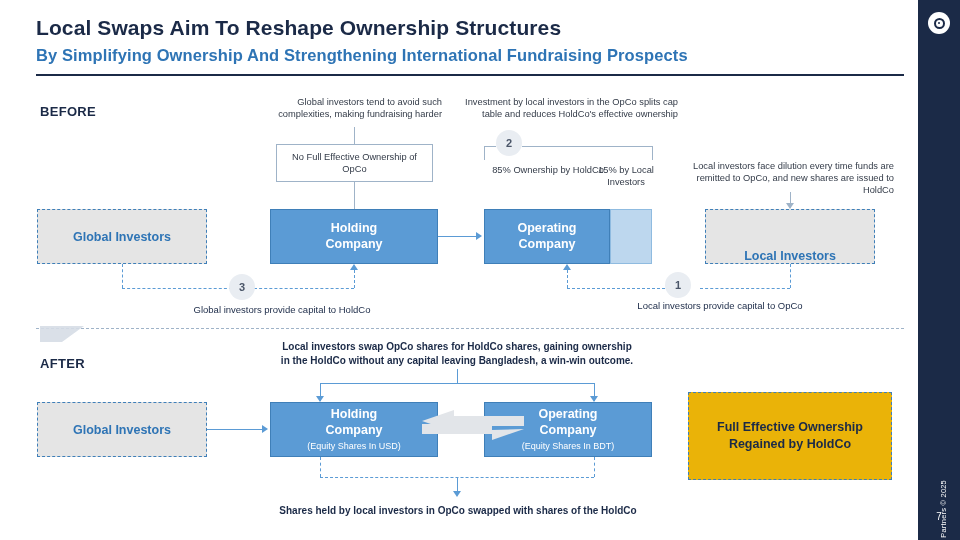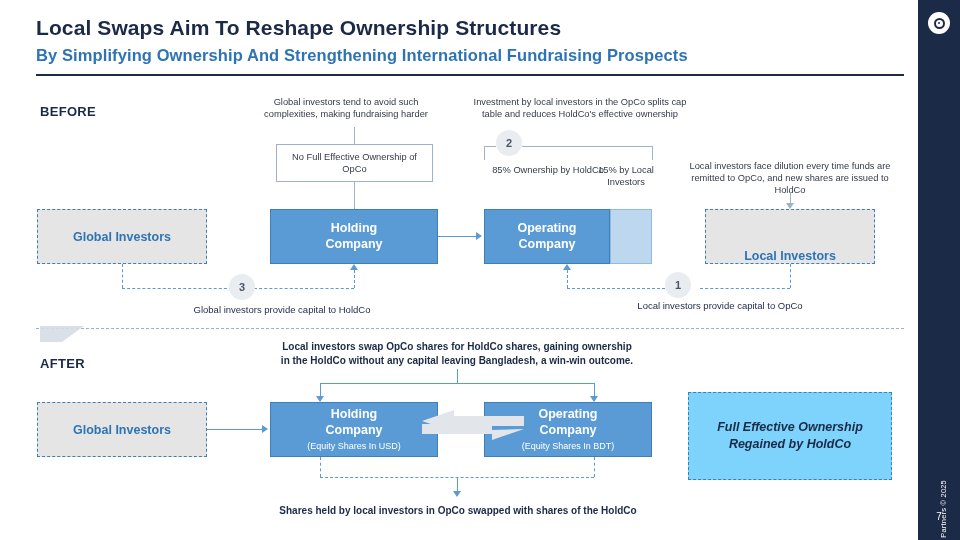--- a/index.html
+++ b/index.html
@@ -158,33 +158,32 @@
   }
   .box-dashed {
     border: 1px dashed #3f7fb8;
     background: #e5e5e5;
     color: #2e74b5;
     font-weight: bold;
     font-size: 12.5px;
   }
   .box-dashed-fill {
     border: 1px dashed #3f7fb8;
-    background: #7dd3fc;
+    background: #eab308;
     color: #1b2a47;
     font-weight: bold;
     font-size: 12.5px;
     line-height: 1.35;
-    font-style: italic;
   }
   
   .callout {
     position: absolute;
     font-size: 9.3px;
     color: #333b48;
-    text-align: center;
+    text-align: right;
     line-height: 1.3;
   }
   .callout-box {
     position: absolute;
     box-sizing: border-box;
     border: 1px solid #9fb3c8;
     background: #ffffff;
     font-size: 9.3px;
     color: #333b48;
     text-align: center;
@@ -297,21 +296,21 @@
 
   <div class="section-label" style="left:40px; top:104px;">BEFORE</div>
 
   <div class="callout" style="left:250px; top:96px; width:192px;">Global investors tend to avoid such complexities, making fundraising harder</div>
 
   <div class="line-v-gray" style="left:354px; top:127px; height:17px;"></div>
 
   <div class="callout-box" style="left:276px; top:144px; width:157px; height:38px;">No Full Effective Ownership of OpCo</div>
   <div class="line-v-gray" style="left:354px; top:182px; height:27px;"></div>
 
-  <div class="callout" style="left:458px; top:96px; width:220px;margin-left:12px;">Investment by local investors in the OpCo splits cap table and reduces HoldCo's effective ownership</div>
+  <div class="callout" style="left:458px; top:96px; width:220px;">Investment by local investors in the OpCo splits cap table and reduces HoldCo's effective ownership</div>
 
   <div class="badge" style="left:496px; top:130px;">2</div>
 
   <div class="line-h-gray" style="left:484px; top:146px; width:12px;"></div>
   <div class="line-h-gray" style="left:522px; top:146px; width:130px;"></div>
   <div class="line-v-gray" style="left:484px; top:146px; height:14px;"></div>
   <div class="line-v-gray" style="left:652px; top:146px; height:14px;"></div>
 
   <div class="label-small" style="left:492px; top:164px; width:112px;">85% Ownership by HoldCo</div>
   <div class="label-small" style="left:596px; top:164px; width:60px;">15% by Local Investors</div>

